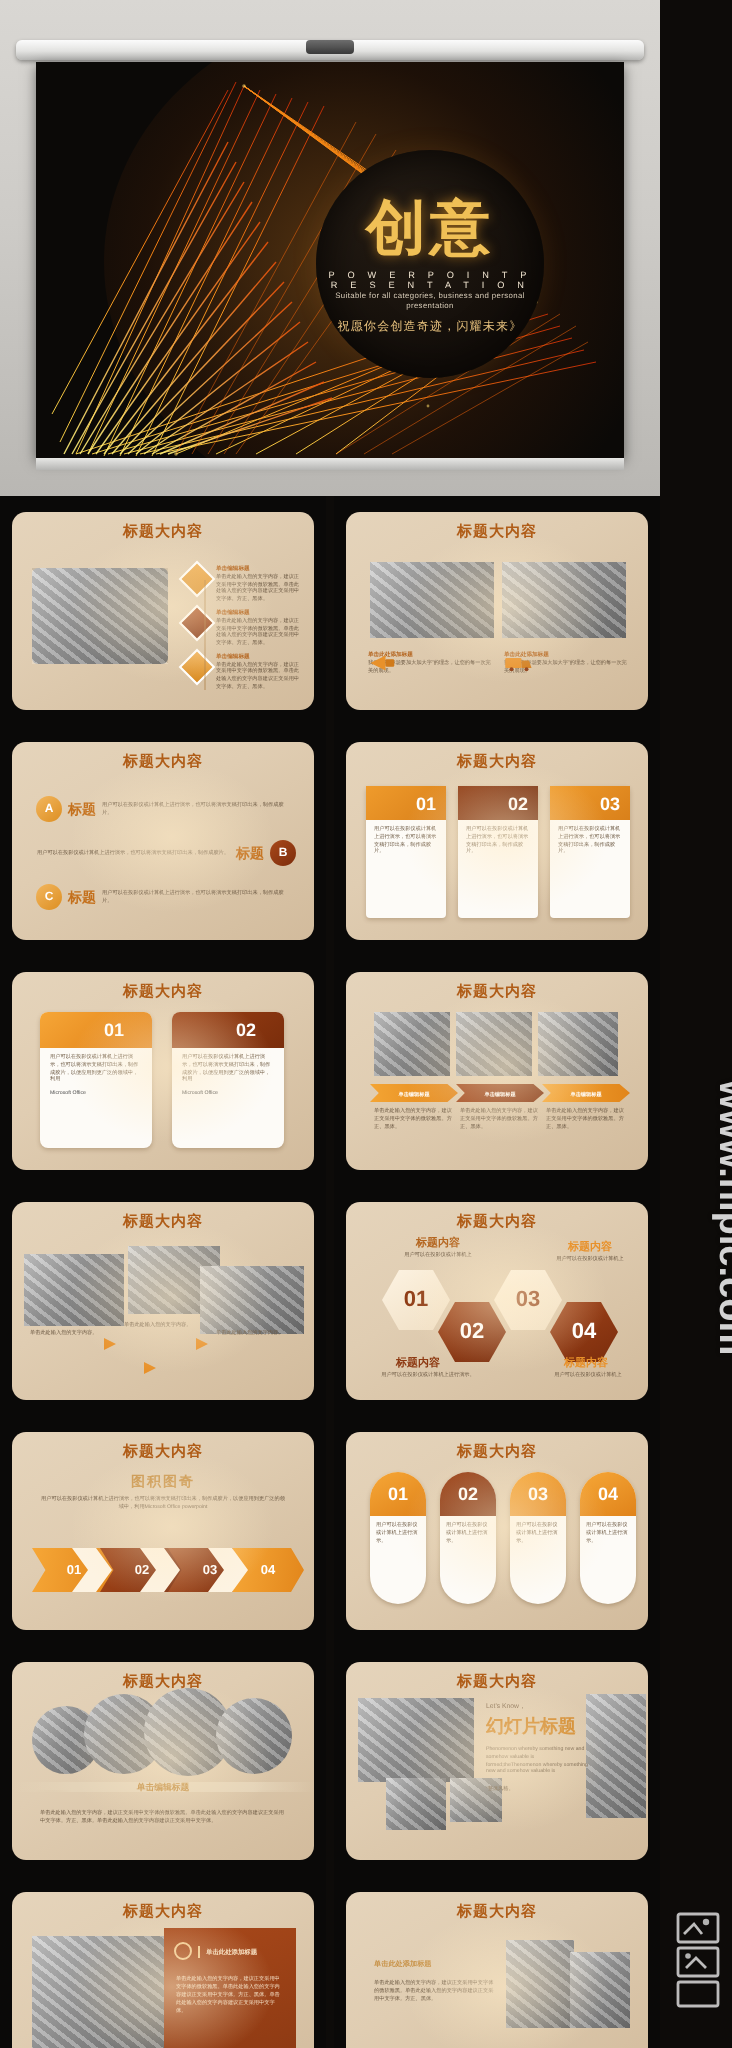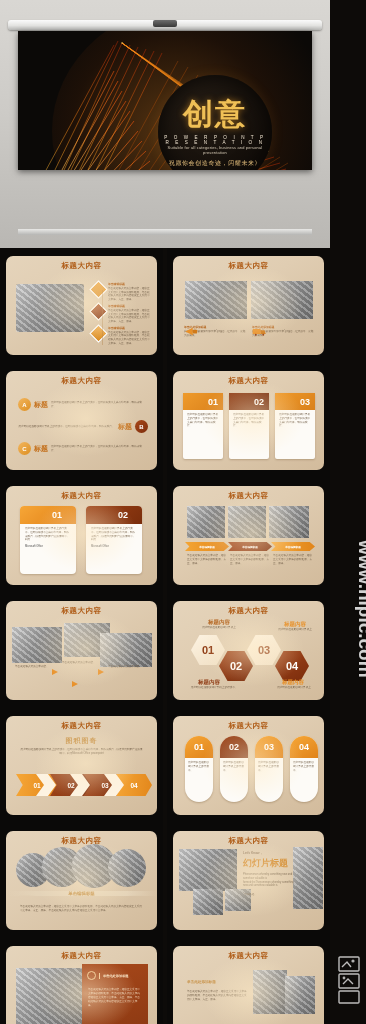--- a/index.html
+++ b/index.html
@@ -13,21 +13,21 @@
     text-shadow:0 0 2px rgba(0,0,0,.35);}
   .wm-logo{position:absolute;right:3px;top:955px;width:28px;height:50px;opacity:.85;}
 
   
   .hero-wrap{position:absolute;left:0;top:0;width:330px;height:248px;background:#cfcdc9;
     background:linear-gradient(180deg,#d9d7d3 0%,#cdcbc7 45%,#b9b7b3 100%);}
   .roller{position:absolute;left:8px;top:20px;width:314px;height:10px;border-radius:3px;
     background:linear-gradient(180deg,#fbfbfb,#e3e3e1 55%,#b6b6b4);box-shadow:0 1px 2px rgba(0,0,0,.35);}
   .roller-tab{position:absolute;left:50%;top:20px;margin-left:-12px;width:24px;height:7px;border-radius:2px;
     background:linear-gradient(180deg,#6d6d6d,#3a3a3a);}
-  .screen{position:absolute;left:18px;top:31px;width:294px;height:139px;overflow:hidden;
+  .screen{position:absolute;left:18px;top:31px;width:294px;height:198px;overflow:hidden;
     background:#0b0907;box-shadow:0 2px 6px rgba(0,0,0,.5);}
   .screen-bottom{position:absolute;left:18px;top:229px;width:294px;height:6px;
     background:linear-gradient(180deg,#e8e8e6,#b5b5b3);}
   .glow{position:absolute;right:-40px;top:-30px;width:300px;height:260px;border-radius:50%;
     background:radial-gradient(circle at 40% 50%, rgba(255,150,40,.30), rgba(140,60,10,.14) 45%, rgba(0,0,0,0) 72%);}
   .rays{position:absolute;left:0;top:0;width:294px;height:198px;}
   .disc{position:absolute;left:140px;top:44px;width:114px;height:114px;border-radius:50%;
     background:radial-gradient(circle at 35% 30%, #241c14, #120d09 70%);
     box-shadow:0 0 22px rgba(0,0,0,.7) inset, 0 0 14px rgba(255,160,50,.10);}
   .hero-cn{position:absolute;left:0;right:0;top:19px;text-align:center;font-size:30px;font-weight:bold;

